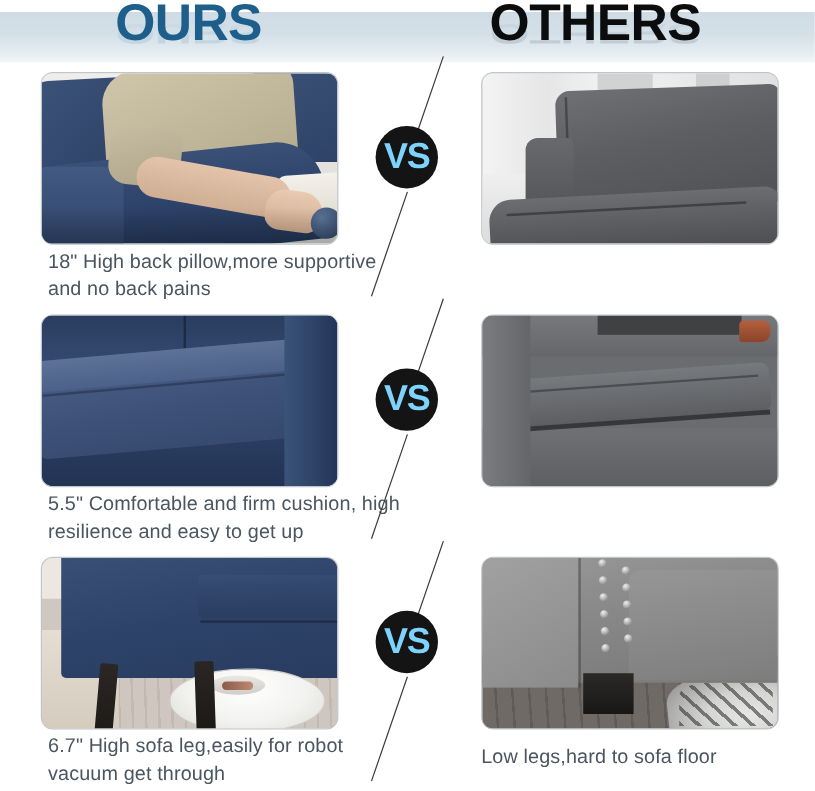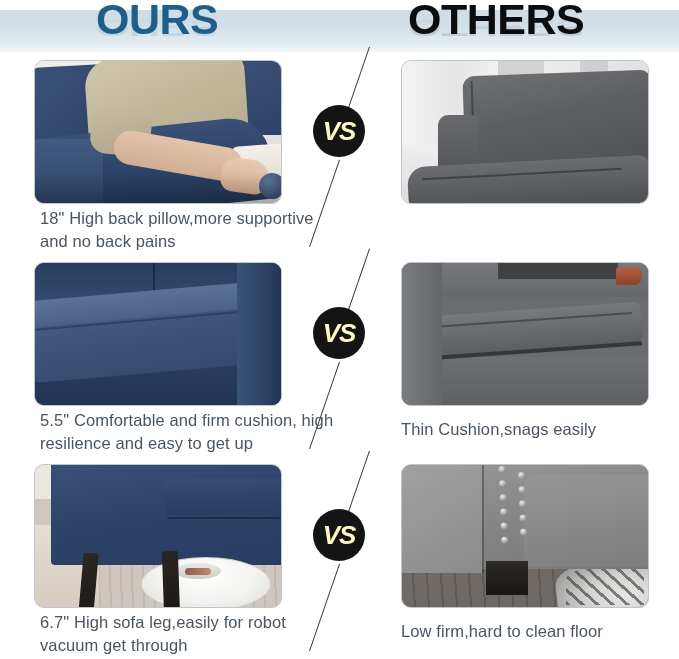--- a/index.html
+++ b/index.html
@@ -96,24 +96,23 @@
   .caption-right { left: 401px; top: 151px; width: 260px; }
   .caption-right.single { top: 160px; }
 
   
   .vs-badge {
     position: absolute;
     width: 52px; height: 52px;
     border-radius: 50%;
     background: #141414;
     left: 313px; top: 49px;
-    color: #fef9c3;
-    font-size: 26px;
+    color: #7dd3fc;
+    font-size: 30px;
     font-weight: bold;
-    font-style: italic;
     letter-spacing: -1px;
     display: flex;
     align-items: center;
     justify-content: center;
     z-index: 3;
   }
   .divider {
     position: absolute;
     left: 339px;
     width: 1.4px;
@@ -345,21 +344,20 @@
       <div class="gap"></div>
       <div class="armL"></div>
     </div>
   </div>
 
   <div class="divider top"></div>
   <div class="divider bottom"></div>
   <div class="vs-badge">VS</div>
 
   <div class="caption caption-left">5.5" Comfortable and firm cushion, high resilience and easy to get up</div>
-  <div class="caption caption-right single">Thin Cushion,snags easily</div>
 </div>
 
 <div class="row row-3">
 
   <div class="panel panel-left">
     <div class="photo s3l">
       <div class="wallup"></div>
       <div class="floor"></div>
       <div class="floorL"></div>
       <div class="sofa"></div>
@@ -398,14 +396,14 @@
       </div>
       <div class="leg"></div>
     </div>
   </div>
 
   <div class="divider top"></div>
   <div class="divider bottom"></div>
   <div class="vs-badge">VS</div>
 
   <div class="caption caption-left">6.7" High sofa leg,easily for robot vacuum get through</div>
-  <div class="caption caption-right single">Low firm,hard to clean floor</div>
+  <div class="caption caption-right single">Low legs,hard to sofa floor</div>
 </div>
 
 </body></html>

